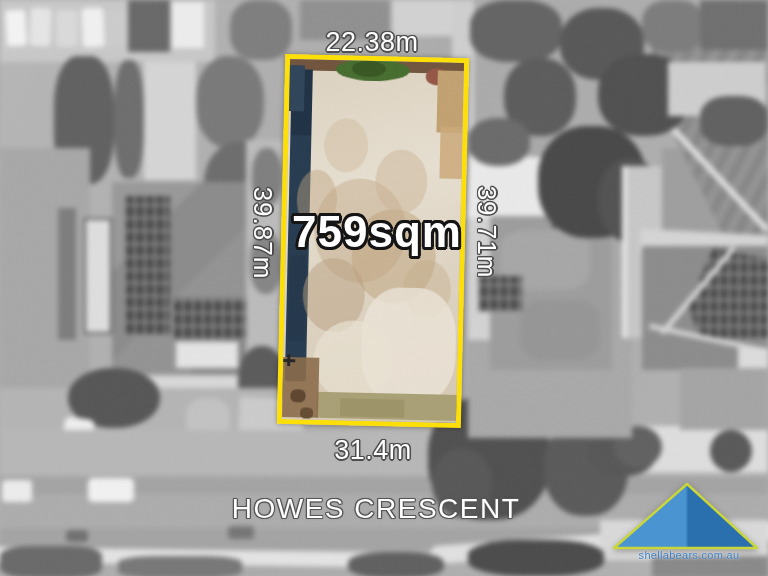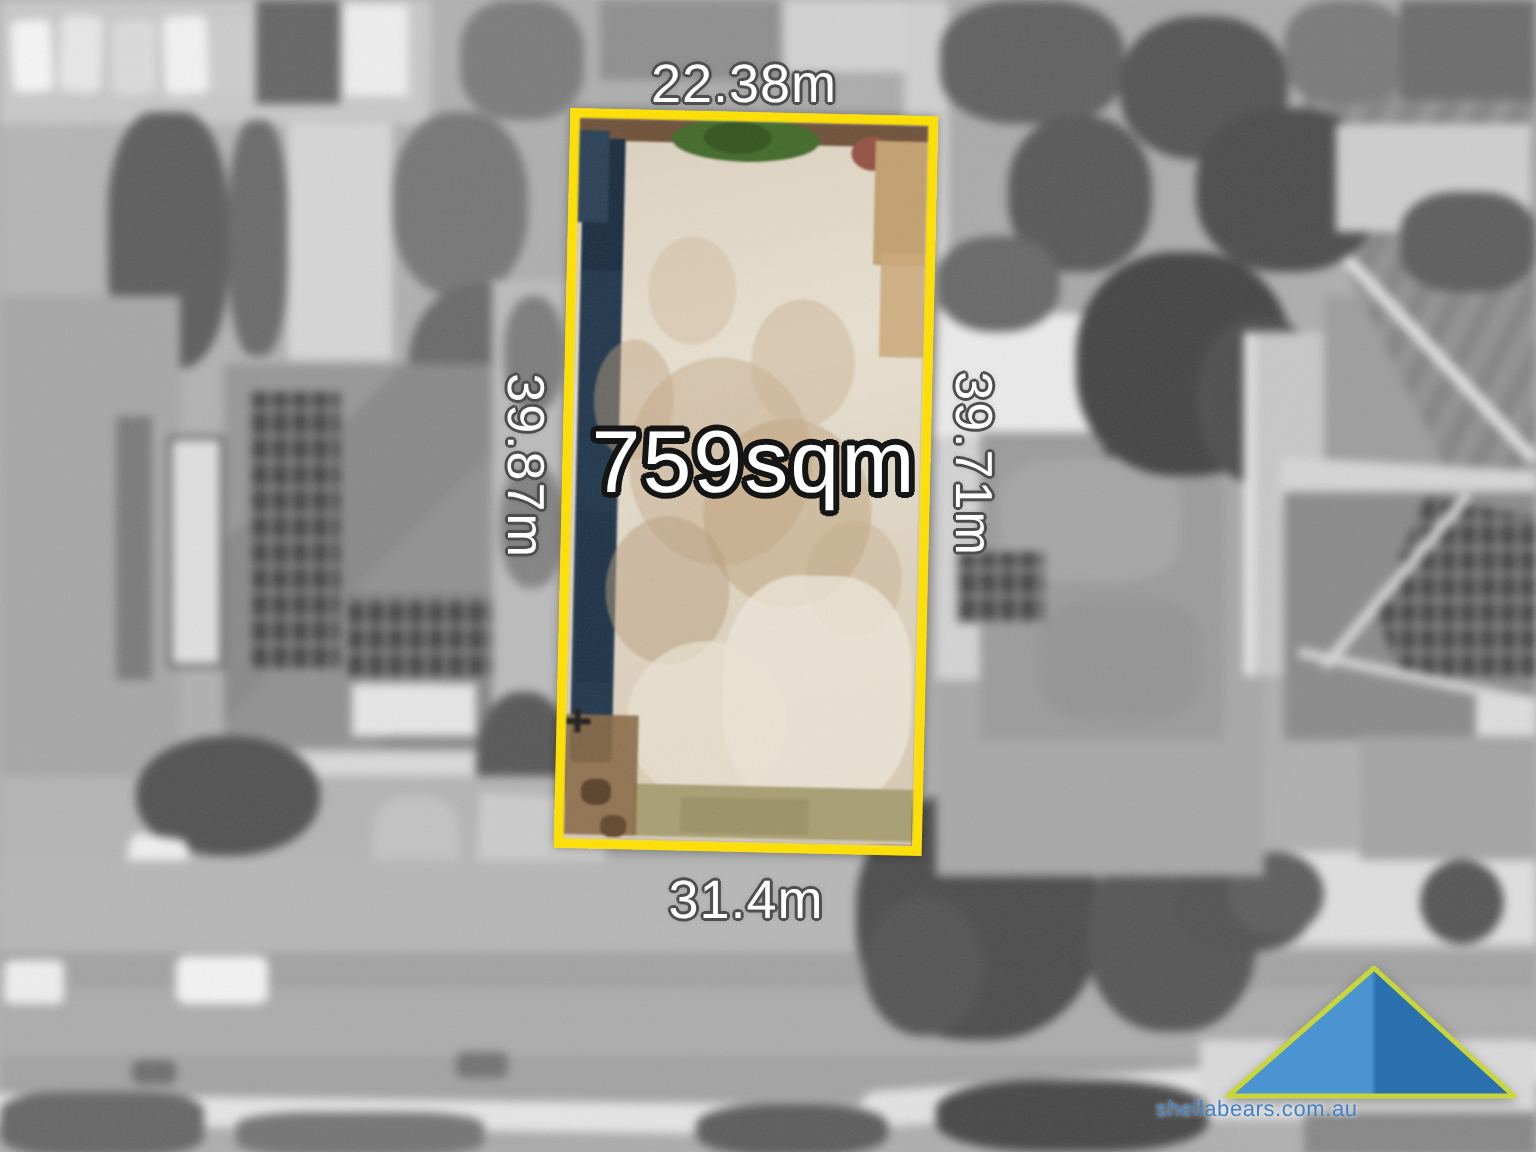--- a/index.html
+++ b/index.html
@@ -16,35 +16,35 @@
   #lot{position:absolute;left:281px;top:56px;width:184px;height:370px;
        border:5px solid var(--lot-outline,#ffe003);box-sizing:border-box;
        transform:rotate(1.3deg);box-shadow:0 0 5px rgba(0,0,0,.35);}
   #lot-inner{position:absolute;inset:0;overflow:hidden;filter:blur(.6px);
        background:linear-gradient(165deg,#dcd1bf,#e7dfd0 35%,#ded3c1 65%,#d5c8b2);}
   
   .measure{position:absolute;color:#fff;font-size:27px;text-align:center;letter-spacing:.5px;
     text-shadow:-1.5px 0 #4e4e4e,1.5px 0 #4e4e4e,0 -1.5px #4e4e4e,0 1.5px #4e4e4e,
       -1px -1px #4e4e4e,1px -1px #4e4e4e,-1px 1px #4e4e4e,1px 1px #4e4e4e,0 0 3px rgba(0,0,0,.35);}
   .vert{transform:rotate(90deg);font-size:26px;letter-spacing:1px;}
-  .area{position:absolute;color:#fff;font-size:44px;font-weight:normal;letter-spacing:1px;text-align:center;
+  .area{position:absolute;color:#fff;font-size:44px;font-weight:bold;letter-spacing:1px;text-align:center;
     text-shadow:-3px 0 #151515,3px 0 #151515,0 -3px #151515,0 3px #151515,
       -2px -2px #151515,2px -2px #151515,-2px 2px #151515,2px 2px #151515,
       -2.6px -1.5px #151515,2.6px -1.5px #151515,-2.6px 1.5px #151515,2.6px 1.5px #151515,
       -1.5px -2.6px #151515,1.5px -2.6px #151515,-1.5px 2.6px #151515,1.5px 2.6px #151515;}
   .street{position:absolute;color:#fff;font-size:28px;letter-spacing:1.5px;text-align:center;
     text-shadow:-1.2px 0 #565656,1.2px 0 #565656,0 -1.2px #565656,0 1.2px #565656,
       -.9px -.9px #565656,.9px -.9px #565656,-.9px .9px #565656,.9px .9px #565656,0 0 3px rgba(0,0,0,.3);}
   #logo-svg{position:absolute;left:602px;top:474px;filter:drop-shadow(0 2px 3px rgba(0,0,0,.30));}
   .stopA{stop-color:var(--logo-triangle-light,#4a94d1);}
   .stopB{stop-color:var(--logo-triangle-dark,#2a6fae);}
   #logo-name{position:absolute;left:604px;top:527px;width:150px;text-align:center;
     color:var(--logo-text,#f2efa2);font-size:19px;letter-spacing:.5px;
     text-shadow:0 0 2px rgba(20,60,100,.55);}
-  #logo-site{position:absolute;left:578px;top:549px;width:160px;
+  #logo-site{position:absolute;left:609px;top:549px;width:160px;text-align:center;
     color:var(--website-text,#4181c5);font-size:11px;letter-spacing:.3px;
     text-shadow:0 0 2px rgba(255,255,255,.8);}
   .noise{position:absolute;left:0;top:0;opacity:.07;pointer-events:none;}
 </style>
 </head>
 <body>
 
 <div class="scene">
 
   <div id="bg">
@@ -184,20 +184,21 @@
       </filter>
     <rect width="768" height="576" filter="url(#n)"></rect>
   </svg>
 
   <div class="measure" style="left:272px;top:27px;width:200px;">22.38m</div>
   <div class="measure vert" style="left:213px;top:218px;width:100px;height:30px;">39.87m</div>
   <div class="measure vert" style="left:437px;top:217px;width:100px;height:30px;">39.71m</div>
   <div class="measure" style="left:273px;top:435px;width:200px;">31.4m</div>
   <div class="area" style="left:277px;top:207px;width:200px;">759sqm</div>
 
+  <div class="street" style="left:176px;top:493px;width:400px;">HOWES CRESCENT</div>
 
   <svg id="logo-svg" width="162" height="84" viewBox="0 0 162 84">
     <defs>
       <linearGradient id="tri" x1="0" y1="0" x2="1" y2="0">
         <stop offset="0" class="stopA"></stop>
         <stop offset="0.5" class="stopA"></stop>
         <stop offset="0.52" class="stopB"></stop>
         <stop offset="1" class="stopB"></stop>
       </linearGradient>
     </defs>

